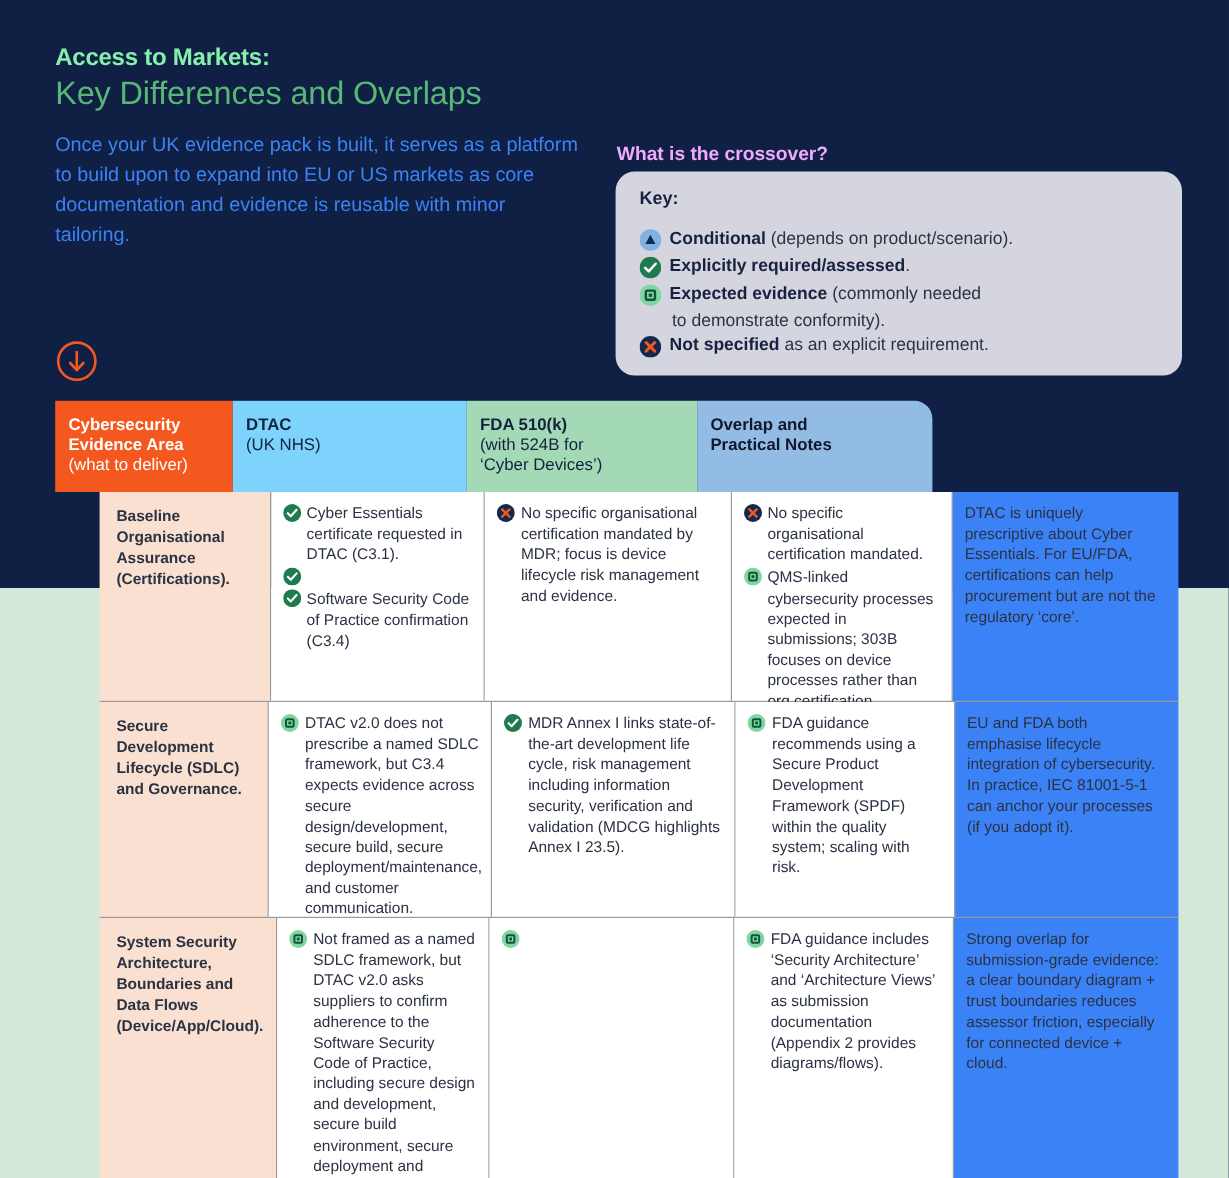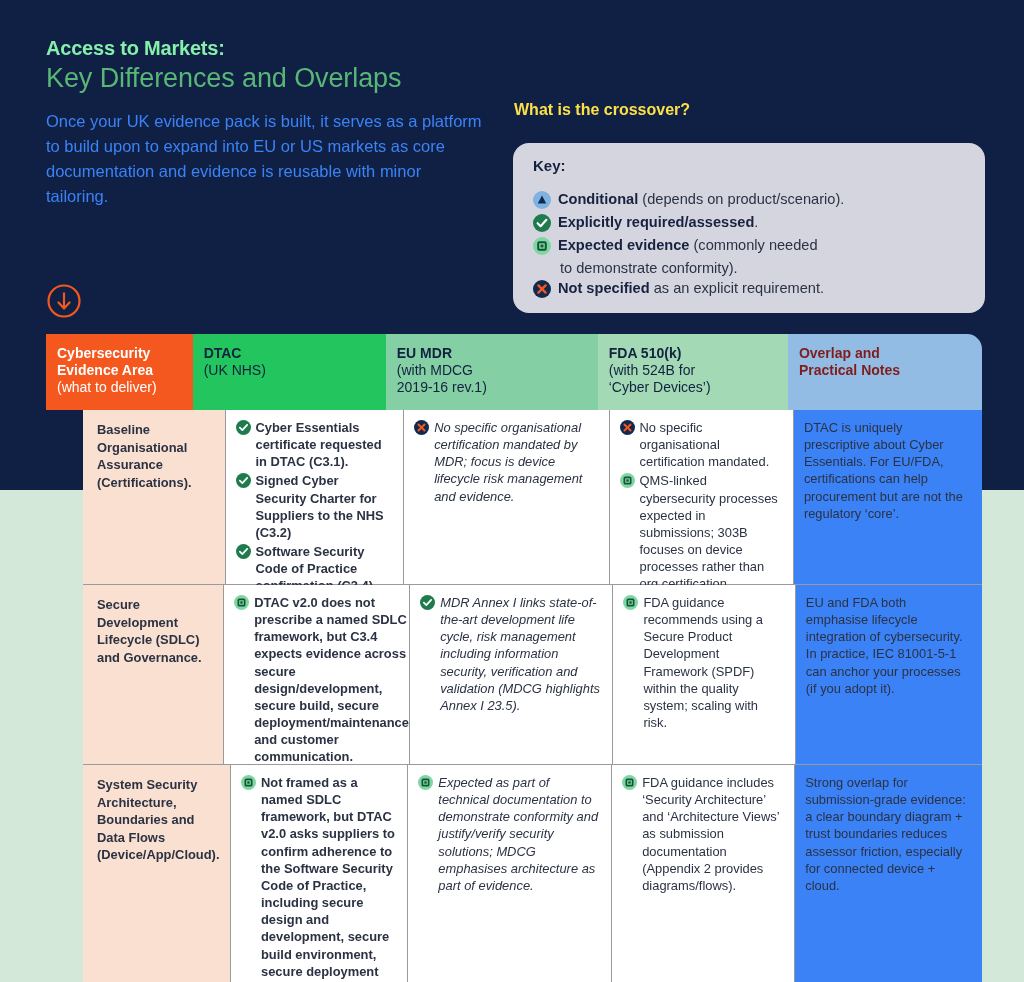--- a/index.html
+++ b/index.html
@@ -43,22 +43,22 @@
   }
 
   
   #down-arrow {
     position: absolute; left: 46px; top: 283px;
     width: 36px; height: 36px;
   }
 
   
   #crossover-title {
-    position: absolute; left: 514px; top: 101px;
-    font-size: 16px; font-weight: bold; color: #fde047;
+    position: absolute; left: 514px; top: 120px;
+    font-size: 16px; font-weight: bold; color: #f0abfc;
   }
   #key-box {
     position: absolute;
     left: 513px; top: 143px;
     width: 472px; height: 170px;
     background: #d5d5e0;
     border-radius: 16px;
     padding: 14px 18px 10px 20px;
   }
   #key-box .key-label {
@@ -83,39 +83,39 @@
     width: 936px;
   }
   .thead { display: flex; }
   .th {
     padding: 11px 10px 10px 11px;
     min-height: 76px;
   }
   .th .t1 { font-size: 14px; font-weight: bold; line-height: 1.22; }
   .th .t2 { font-size: 14px; font-weight: normal; line-height: 1.22; }
   .th-0 { width: 148px; background: #f4581f; color: #ffffff; }
-  .th-1 { width: 195px; background: #22c55e; color: #12223f; }
+  .th-1 { width: 195px; background: #7dd3fc; color: #12223f; }
   .th-2 { width: 214px; background: #84cfa4; color: #12223f; }
   .th-3 { width: 192px; background: #a3d9b5; color: #12223f; }
-  .th-4 { width: 196px; background: #93bce4; color: #7f1d1d;
+  .th-4 { width: 196px; background: #93bce4; color: #0f172a;
           border-top-right-radius: 15px; }
 
   .trow { display: flex; }
   .td {
     padding: 9px 11px 12px 10px;
     border-bottom: 1px solid #9a9a9a;
     font-size: 12.9px; line-height: 1.33; color: #2b3243;
   }
   .td-area {
     width: 148px; background: #fae0d0; color: #2b3243;
     font-weight: bold; font-size: 12.9px; line-height: 1.36;
     padding-left: 14px; padding-top: 11px;
   }
-  .td-1 { width: 186px; background: #ffffff; border-right: 1px solid #9a9a9a; font-weight: bold; }
-  .td-2 { width: 214px; background: #ffffff; border-right: 1px solid #9a9a9a; font-style: italic; }
+  .td-1 { width: 186px; background: #ffffff; border-right: 1px solid #9a9a9a; }
+  .td-2 { width: 214px; background: #ffffff; border-right: 1px solid #9a9a9a; }
   .td-3 { width: 192px; background: #ffffff; border-right: 1px solid #9a9a9a; }
   .td-4 { width: 196px; background: #3b82f6; }
   .td-area { border-right: 1px solid #9a9a9a; margin-left: 37px; }
 
   .item { display: flex; align-items: flex-start; margin-bottom: 2px; }
   .item .micon { flex: 0 0 auto; margin-right: 5px; margin-top: 1px; }
   .item .mtext { flex: 1 1 auto; }
   .plaintext { }
 
   svg { display: block; }
@@ -195,25 +195,20 @@
     <div class="thead">
       <div class="th th-0">
         <div class="t1" style="white-space:pre-line;">Cybersecurity
 Evidence Area</div>
         <div class="t2" style="white-space:pre-line;">(what to deliver)</div>
       </div>
       <div class="th th-1">
         <div class="t1" style="white-space:pre-line;">DTAC</div>
         <div class="t2" style="white-space:pre-line;">(UK NHS)</div>
       </div>
-      <div class="th th-2">
-        <div class="t1" style="white-space:pre-line;">EU MDR</div>
-        <div class="t2" style="white-space:pre-line;">(with MDCG
-2019-16 rev.1)</div>
-      </div>
       <div class="th th-3">
         <div class="t1" style="white-space:pre-line;">FDA 510(k)</div>
         <div class="t2" style="white-space:pre-line;">(with 524B for
 ‘Cyber Devices’)</div>
       </div>
       <div class="th th-4">
         <div class="t1" style="white-space:pre-line;">Overlap and
 Practical Notes</div>
         <div class="t2" style="white-space:pre-line;"></div>
       </div>
@@ -231,21 +226,20 @@
             </span>
           <span class="mtext">Cyber Essentials certificate requested in DTAC (C3.1).</span>
         </div>
         <div class="item">
           <span class="micon">
               <svg width="15" height="15" viewBox="0 0 18 18">
                 <circle cx="9" cy="9" r="9" fill="#1f7a4d"></circle>
                 <polyline points="4.6,9.2 7.6,12.2 13.4,5.8" fill="none" stroke="#fff" stroke-width="2.1" stroke-linecap="round" stroke-linejoin="round"></polyline>
               </svg>
             </span>
-          <span class="mtext">Signed Cyber Security Charter for Suppliers to the NHS (C3.2)</span>
         </div>
         <div class="item">
           <span class="micon">
               <svg width="15" height="15" viewBox="0 0 18 18">
                 <circle cx="9" cy="9" r="9" fill="#1f7a4d"></circle>
                 <polyline points="4.6,9.2 7.6,12.2 13.4,5.8" fill="none" stroke="#fff" stroke-width="2.1" stroke-linecap="round" stroke-linejoin="round"></polyline>
               </svg>
             </span>
           <span class="mtext">Software Security Code of Practice confirmation (C3.4)</span>
         </div>
@@ -343,21 +337,20 @@
       </div>
       <div class="td td-2">
         <div class="item">
           <span class="micon">
               <svg width="15" height="15" viewBox="0 0 18 18">
                 <circle cx="9" cy="9" r="9" fill="#7fd6a0"></circle>
                 <rect x="5.2" y="5.2" width="7.6" height="7.6" rx="1.2" fill="none" stroke="#12543a" stroke-width="2"></rect>
                 <rect x="7.6" y="7.6" width="2.8" height="2.8" fill="#12543a"></rect>
               </svg>
             </span>
-          <span class="mtext">Expected as part of technical documentation to demonstrate conformity and justify/verify security solutions; MDCG emphasises architecture as part of evidence.</span>
         </div>
       </div>
       <div class="td td-3">
         <div class="item">
           <span class="micon">
               <svg width="15" height="15" viewBox="0 0 18 18">
                 <circle cx="9" cy="9" r="9" fill="#7fd6a0"></circle>
                 <rect x="5.2" y="5.2" width="7.6" height="7.6" rx="1.2" fill="none" stroke="#12543a" stroke-width="2"></rect>
                 <rect x="7.6" y="7.6" width="2.8" height="2.8" fill="#12543a"></rect>
               </svg>

